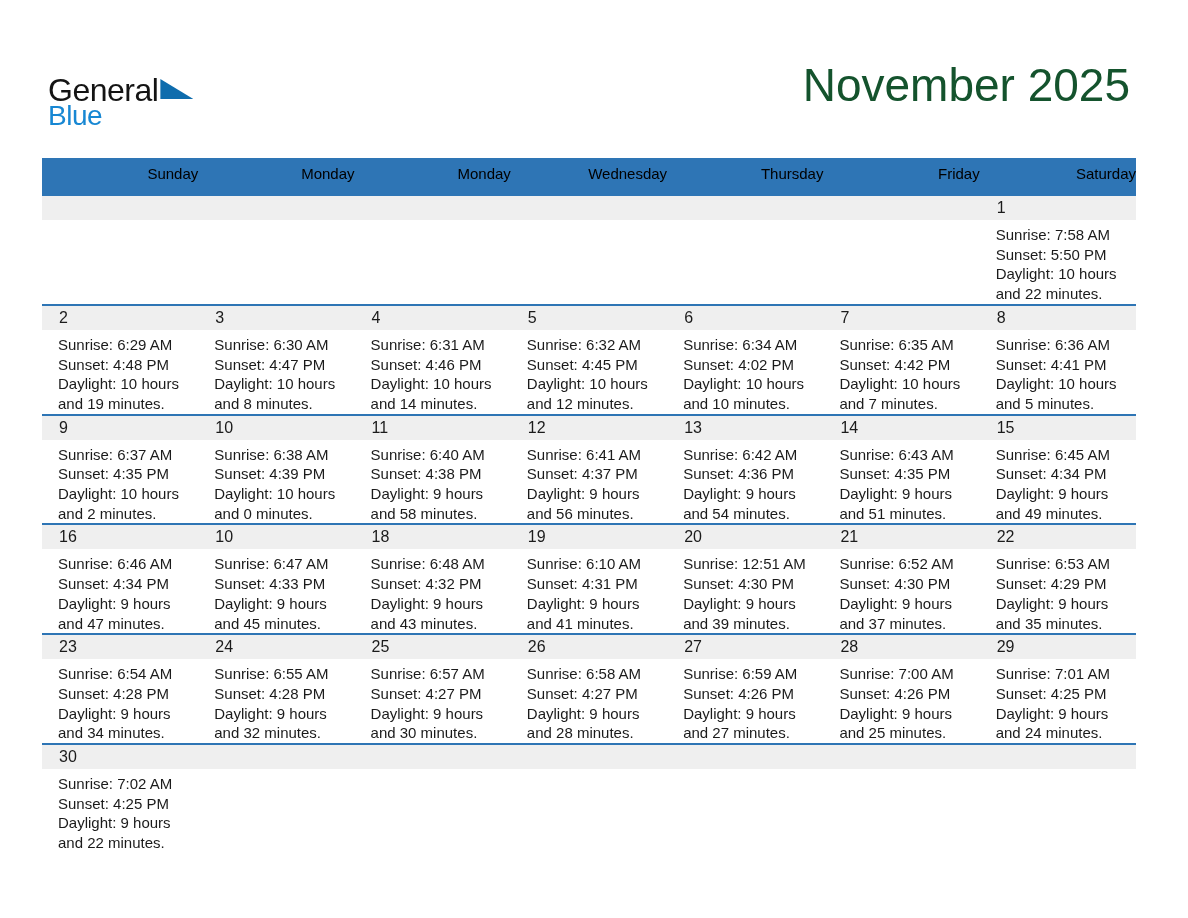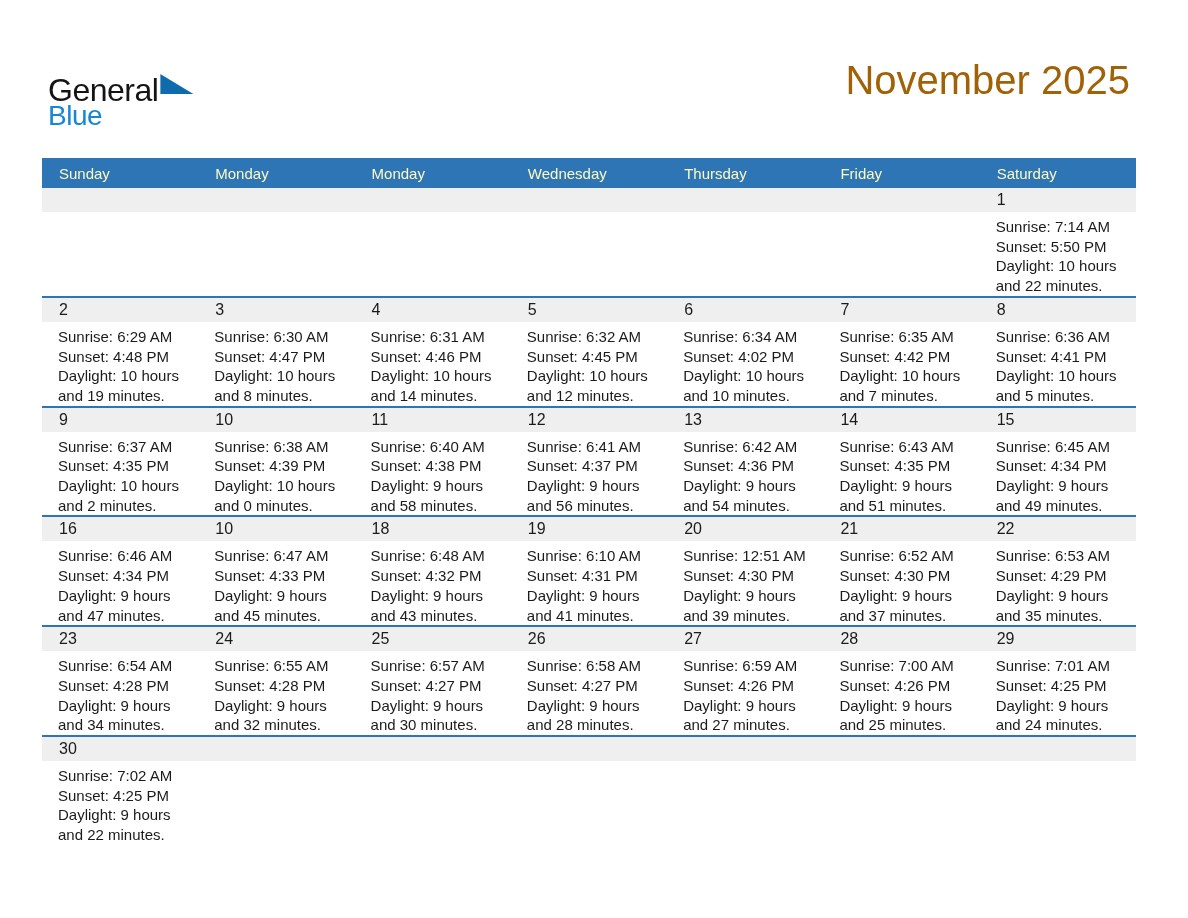--- a/index.html
+++ b/index.html
@@ -2,31 +2,31 @@
 <html><head>
 <meta charset="utf-8">
 <style>
   html, body { margin:0; padding:0; background:#ffffff; }
   body {
     width:1188px; height:918px; position:relative; overflow:hidden;
     font-family:"Liberation Sans", sans-serif; color:#1b1b1b;
   }
   
   .logo { position:absolute; left:48px; top:74px; width:148px; line-height:1; }
-  .logo-top { display:flex; align-items:flex-start; justify-content:flex-start; }
+  .logo-top { display:flex; align-items:center; justify-content:flex-start; }
   .logo-general { font-size:32px; font-weight:500; color:#141414; letter-spacing:-0.5px; }
   .logo-tri { width:33px; height:20px; background:var(--logo-tri); clip-path:polygon(0 0,100% 100%,0 100%); margin-left:2px; margin-bottom:2px; }
   .logo-blue { font-size:28px; font-weight:500; color:var(--logo-blue); margin-top:-4px; letter-spacing:-0.5px; }
   
   .titles { position:absolute; right:58px; top:58px; text-align:right; }
-  .title { font-size:40px; color:#a16207; }
+  .title { font-size:46px; color:#14532d; }
   .subtitle { font-size:24px; color:#0f0f0f; margin-top:13px; }
   
   table.cal { position:absolute; left:42px; top:158px; width:1094px; border-collapse:collapse; table-layout:fixed; }
-  .cal th { background:var(--hdr); color:#fef9c3; font-weight:400; font-size:15px; text-align:left; height:30px; padding:0 0 0 17px; }
+  .cal th { background:var(--hdr); color:#000000; font-weight:400; font-size:15px; text-align:right; height:30px; padding:0 0 8px 17px; }
   .cal td { vertical-align:top; padding:0; height:107px; }
   .cal tbody tr + tr { border-top:2px solid var(--sep); }
   .num { background:var(--strip); height:21px; padding:3px 0 0 17px; font-size:16px; color:#1b1b1b; }
   .lines { padding:5px 6px 0 16px; }
   .line { font-size:15px; line-height:19.7px; color:#1b1b1b; white-space:nowrap; }
 </style>
 </head>
 <body style="--hdr: #2E75B5; --sep: #2E75B5; --strip: #EFEFEF; --logo-blue: #1787D3; --logo-tri: #0E6CAD;">
 
 <div class="logo">
@@ -105,21 +105,21 @@
     <div class="lines">
       <div class="line"></div>
       <div class="line"></div>
       <div class="line"></div>
       <div class="line"></div>
     </div>
   </td>
         <td>
     <div class="num">1</div>
     <div class="lines">
-      <div class="line">Sunrise: 7:14 AM</div>
+      <div class="line">Sunrise: 7:58 AM</div>
       <div class="line">Sunset: 5:50 PM</div>
       <div class="line">Daylight: 10 hours</div>
       <div class="line">and 22 minutes.</div>
     </div>
   </td>
       </tr>
       <tr>
         <td>
     <div class="num">2</div>
     <div class="lines">

